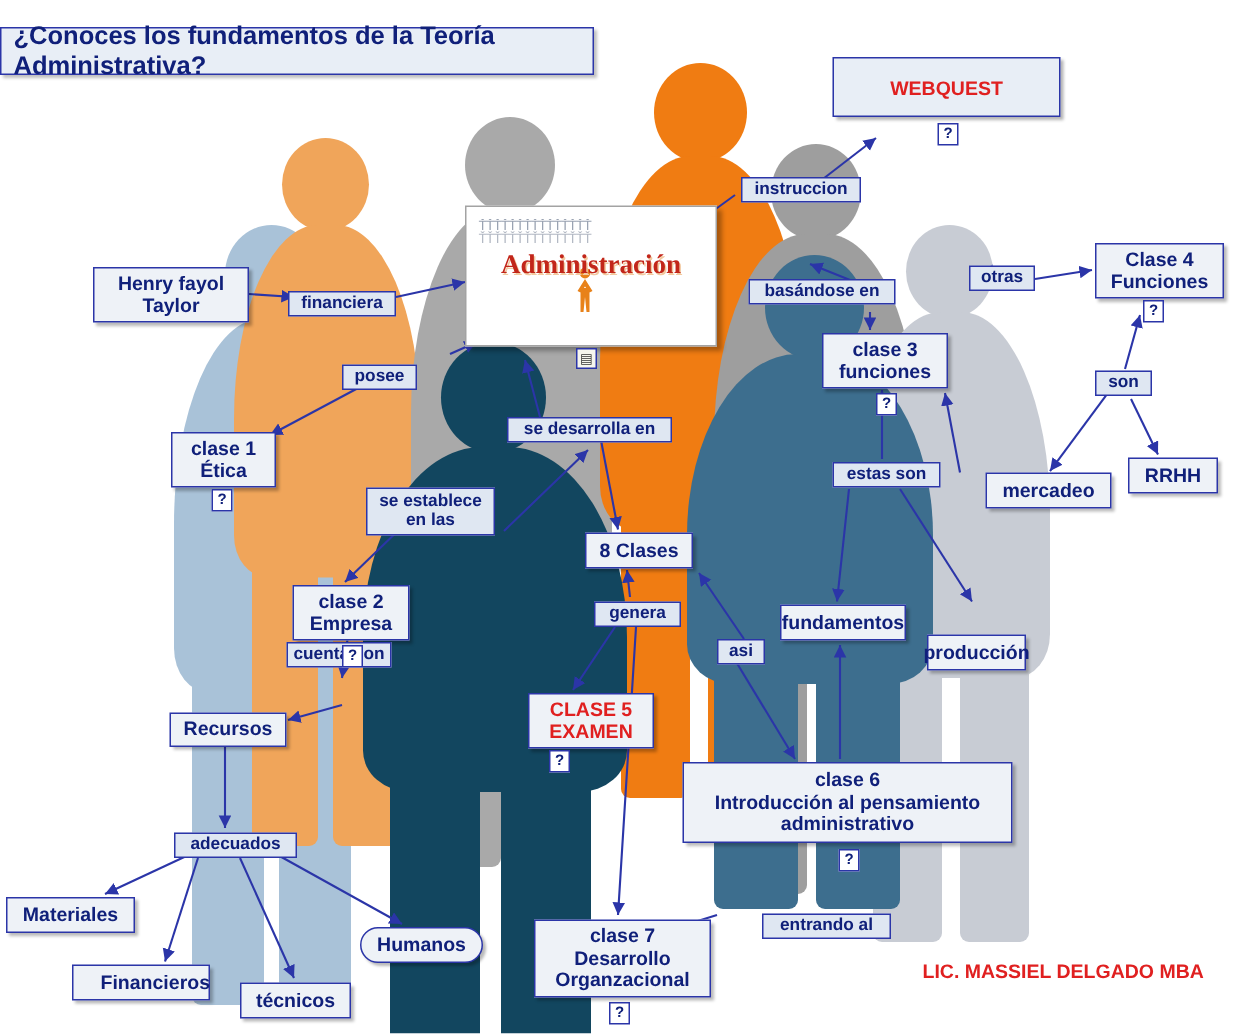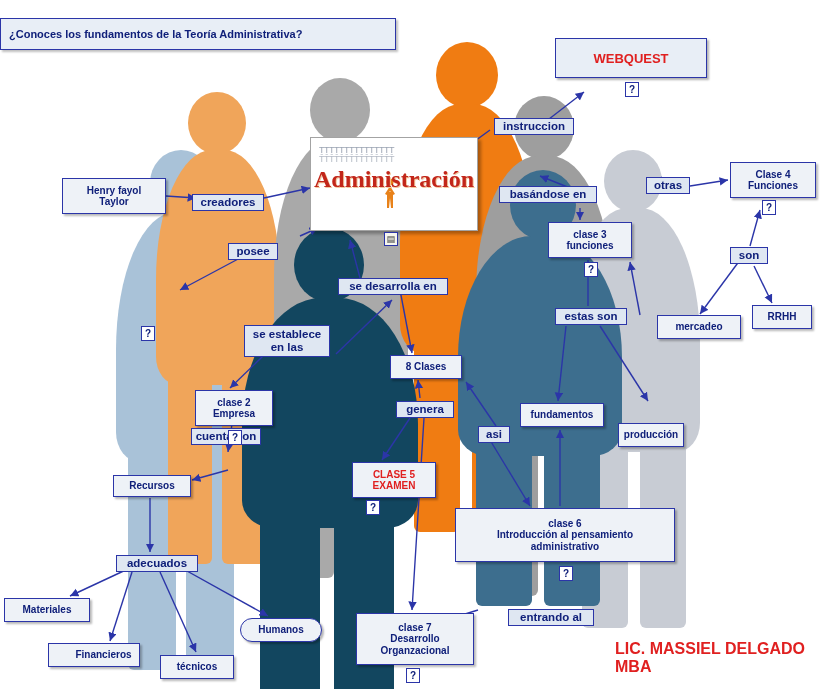--- a/index.html
+++ b/index.html
@@ -31,21 +31,21 @@
     position: absolute;
     border-radius: 0 0 6px 6px;
   }
 
   
   .node {
     position: absolute;
     border: 1px solid #2b35a8;
     background: #eef2f7;
     color: #10207a;
-    font-size: 10px;
+    font-size: 13px;
     font-weight: bold;
     text-align: center;
     line-height: 1.12;
     padding: 3px 5px;
     box-sizing: border-box;
     box-shadow: 2px 2px 2px rgba(0,0,0,0.28);
     white-space: nowrap;
   }
   .node.wrap { white-space: normal; }
   .label {
@@ -62,21 +62,21 @@
     white-space: nowrap;
   }
   .label.wrap { white-space: normal; }
   .title-box {
     position: absolute;
     left: 0; top: 18px;
     width: 396px; height: 32px;
     border: 1px solid #2b35a8;
     background: #e8eef6;
     color: #10207a;
-    font-size: 11px;
+    font-size: 17px;
     font-weight: bold;
     display: flex;
     align-items: center;
     padding-left: 8px;
     box-sizing: border-box;
     box-shadow: 2px 2px 2px rgba(0,0,0,0.25);
   }
   .webquest {
     position: absolute;
     left: 555px; top: 38px;
@@ -100,21 +100,21 @@
     box-shadow: 3px 3px 3px rgba(0,0,0,0.3);
     overflow: hidden;
   }
   .admin-title {
     position: absolute;
     left: 0; top: 28px;
     width: 166px;
     text-align: center;
     color: #c2261a;
     font-family: "Liberation Serif", serif;
-    font-size: 24px;
+    font-size: 18px;
     font-weight: bold;
     text-shadow: 1px 1px 0 #f2c9a0;
   }
   .tiny-people {
     position: absolute;
     left: 8px; top: 8px;
     width: 150px; height: 76px;
     font-size: 9px;
     color: #9aa3b2;
     letter-spacing: -0.5px;
@@ -124,21 +124,21 @@
   .tiny-people .row2 { color: #b3b9c4; }
   .orange-man {
     position: absolute;
     left: 72px; top: 40px;
     width: 14px; height: 32px;
   }
   .signature {
     position: absolute;
     left: 615px; top: 640px;
     color: #e02020;
-    font-size: 16px;
+    font-size: 13px;
     font-weight: bold;
   }
   .qmark {
     position: absolute;
     width: 14px; height: 15px;
     border: 1px solid #2b35a8;
     background: #ffffff;
     color: #10207a;
     font-size: 10px;
     font-weight: bold;
@@ -296,20 +296,23 @@
   </div>
 
   <div></div>
   <div></div>
 
   <div class="signature">LIC. MASSIEL DELGADO MBA</div>
 
 <div class="node wrap" style="left: 62px; top: 178px; width: 104px; min-height: 36px; display: flex; align-items: center; justify-content: center;">
       <span>Henry fayol<br>Taylor</span>
     </div>
+    <div class="node" style="left: 114px; top: 288px; width: 70px; min-height: 35px; display: flex; align-items: center; justify-content: center;">
+      <span>clase 1<br>Ética</span>
+    </div>
     <div class="node" style="left: 195px; top: 390px; width: 78px; min-height: 36px; display: flex; align-items: center; justify-content: center;">
       <span>clase 2<br>Empresa</span>
     </div>
     <div class="node" style="left: 113px; top: 475px; width: 78px; min-height: 22px; display: flex; align-items: center; justify-content: center;">
       <span>Recursos</span>
     </div>
     <div class="node" style="left: 4px; top: 598px; width: 86px; min-height: 24px; display: flex; align-items: center; justify-content: center;">
       <span>Materiales</span>
     </div>
     <div class="node" style="left: 48px; top: 643px; width: 92px; min-height: 24px; display: flex; align-items: center; justify-content: center; padding-left: 24px;">
@@ -345,21 +348,21 @@
     <div class="node" style="left: 752px; top: 305px; width: 60px; min-height: 24px; display: flex; align-items: center; justify-content: center;">
       <span>RRHH</span>
     </div>
     <div class="node" style="left: 548px; top: 222px; width: 84px; min-height: 36px; display: flex; align-items: center; justify-content: center;">
       <span>clase 3<br>funciones</span>
     </div>
     <div class="node" style="left: 730px; top: 162px; width: 86px; min-height: 36px; display: flex; align-items: center; justify-content: center;">
       <span>Clase 4<br>Funciones</span>
     </div>
     <div class="label" style="left: 192px; top: 194px; width: 72px; min-height: 17px; display: flex; align-items: center; justify-content: center;">
-      <span>creadores</span>
+      <span>financiera</span>
     </div>
     <div class="label" style="left: 228px; top: 243px; width: 50px; min-height: 17px; display: flex; align-items: center; justify-content: center;">
       <span>posee</span>
     </div>
     <div class="label wrap" style="left: 244px; top: 325px; width: 86px; min-height: 32px; display: flex; align-items: center; justify-content: center;">
       <span>se establece<br>en las</span>
     </div>
     <div class="label" style="left: 191px; top: 428px; width: 70px; min-height: 17px; display: flex; align-items: flex-end; justify-content: center;">
       <span>cuenta con</span>
     </div>

